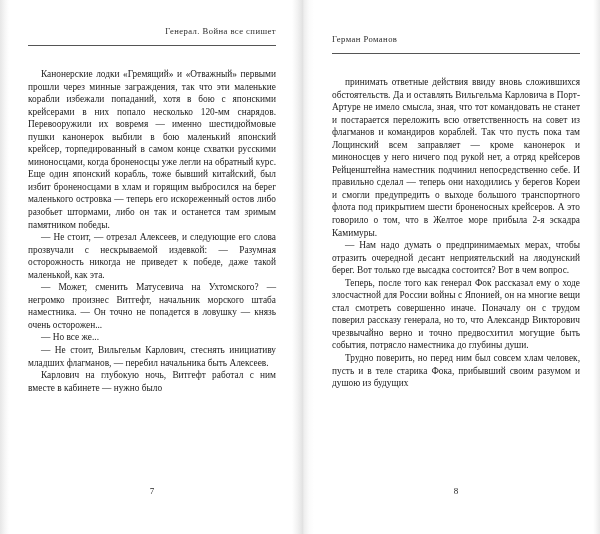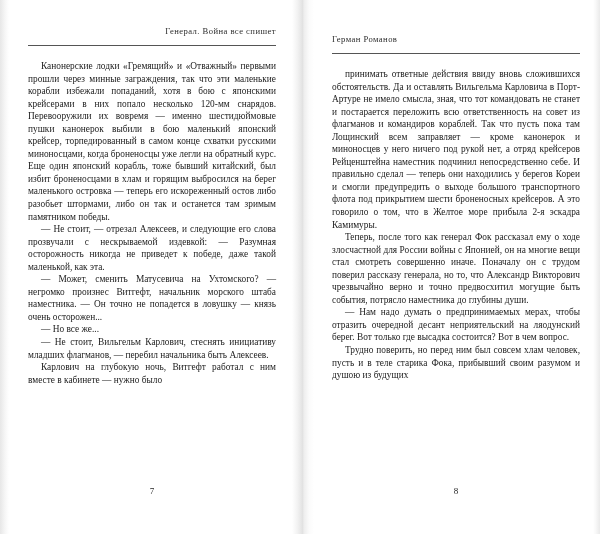--- a/index.html
+++ b/index.html
@@ -81,21 +81,21 @@
     left: 0; right: 0;
     bottom: 6px;
     height: 1px;
     background: #555;
   }
   .runhead-left  { text-align: right; }
   .runhead-right { text-align: left; margin-top: 8px; }
 
   
   .body-text {
-    margin-top: 8px;
+    margin-top: 16px;
     font-size: 9.35px;
     line-height: 12.55px;
     text-align: justify;
     text-justify: inter-word;
     color: #1c1c1c;
     -webkit-hyphens: none;
     hyphens: none;
   }
   .body-text p {
     margin: 0;
@@ -140,21 +140,21 @@
   <div class="gutter"></div>
 
   <div class="page page-right">
 
     <div class="runhead runhead-right">
       <span class="rh-text">Герман Романов</span>
     </div>
 
     <div class="body-text">
       <p>принимать ответные действия ввиду вновь сложившихся обстоятельств. Да и оставлять Вильгельма Карловича в Порт-Артуре не имело смысла, зная, что тот командовать не станет и постарается переложить всю ответственность на совет из флагманов и командиров кораблей. Так что пусть пока там Лощинский всем заправляет — кроме канонерок и миноносцев у него ничего под рукой нет, а отряд крейсеров Рейценштейна наместник подчинил непосредственно себе. И правильно сделал — теперь они находились у берегов Кореи и смогли предупредить о выходе большого транспортного флота под прикрытием шести броненосных крейсеров. А это говорило о том, что в Желтое море прибыла 2-я эскадра Камимуры.</p>
+      <p>— Нам надо думать о предпринимаемых мерах, чтобы отразить очередной десант неприятельский на ляодунский берег. Вот только где высадка состоится? Вот в чем вопрос.</p>
       <p>Теперь, после того как генерал Фок рассказал ему о ходе злосчастной для России войны с Японией, он на многие вещи стал смотреть совершенно иначе. Поначалу он с трудом поверил рассказу генерала, но то, что Александр Викторович чрезвычайно верно и точно предвосхитил могущие быть события, потрясло наместника до глубины души.</p>
-      <p>— Нам надо думать о предпринимаемых мерах, чтобы отразить очередной десант неприятельский на ляодунский берег. Вот только где высадка состоится? Вот в чем вопрос.</p>
       <p>Трудно поверить, но перед ним был совсем хлам человек, пусть и в теле старика Фока, прибывший своим разумом и душою из будущих</p>
     </div>
 
     <div class="folio">8</div>
   </div>
 
 </div>
 
 </body></html>

